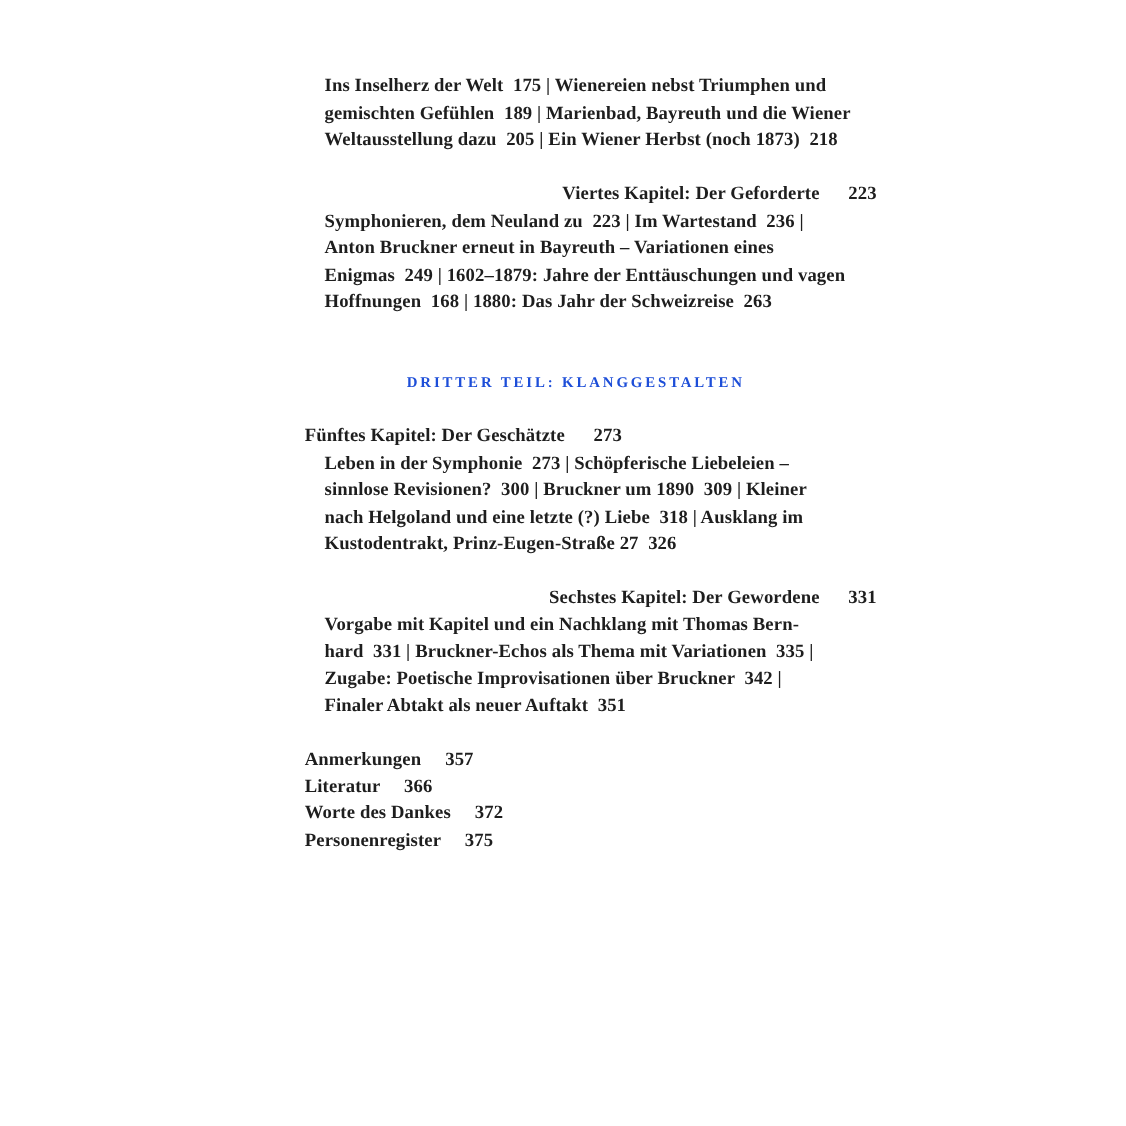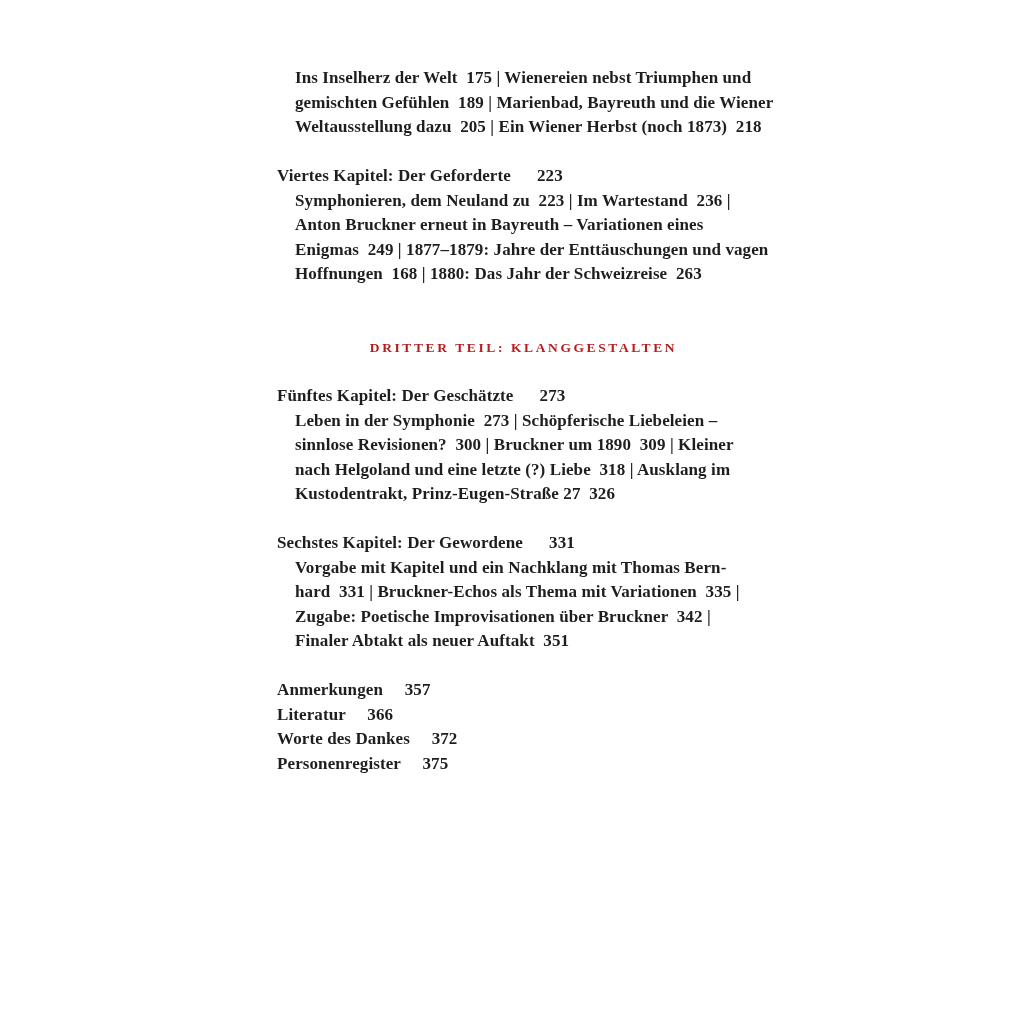--- a/index.html
+++ b/index.html
@@ -26,53 +26,54 @@
     font-size: 17px;
     line-height: 24.5px;
     white-space: pre;
     letter-spacing: 0.1px;
   }
   .subentry {
     padding-left: 18px;
   }
   .chapter-title {
     margin-top: 24.5px;
+    text-align: right;
   }
   .part-heading {
     margin-top: 49px;
     width: 471px;
     text-align: center;
     padding-left: 22px;
     box-sizing: border-box;
     font-size: 13.5px;
     line-height: 24.5px;
     letter-spacing: 2.6px;
     white-space: pre;
-    color: #b91c1c;
+    color: #1d4ed8;
   }
   .after-heading {
     margin-top: 24px;
   }
   .backmatter {
     margin-top: 24.5px;
   }
 </style>
 </head>
 <body>
 
 <div class="toc-page">
 
   <div class="line subentry">Ins Inselherz der Welt  175 | Wienereien nebst Triumphen und</div>
   <div class="line subentry">gemischten Gefühlen  189 | Marienbad, Bayreuth und die Wiener</div>
   <div class="line subentry">Weltausstellung dazu  205 | Ein Wiener Herbst (noch 1873)  218</div>
 
   <div class="line chapter-title">Viertes Kapitel: Der Geforderte      223</div>
   <div class="line subentry">Symphonieren, dem Neuland zu  223 | Im Wartestand  236 |</div>
   <div class="line subentry">Anton Bruckner erneut in Bayreuth – Variationen eines</div>
-  <div class="line subentry">Enigmas  249 | 1877–1879: Jahre der Enttäuschungen und vagen</div>
+  <div class="line subentry">Enigmas  249 | 1602–1879: Jahre der Enttäuschungen und vagen</div>
   <div class="line subentry">Hoffnungen  168 | 1880: Das Jahr der Schweizreise  263</div>
 
   <div class="part-heading">DRITTER TEIL: KLANGGESTALTEN</div>
 
   <div class="line after-heading">Fünftes Kapitel: Der Geschätzte      273</div>
   <div class="line subentry">Leben in der Symphonie  273 | Schöpferische Liebeleien –</div>
   <div class="line subentry">sinnlose Revisionen?  300 | Bruckner um 1890  309 | Kleiner</div>
   <div class="line subentry">nach Helgoland und eine letzte (?) Liebe  318 | Ausklang im</div>
   <div class="line subentry">Kustodentrakt, Prinz-Eugen-Straße 27  326</div>
 

